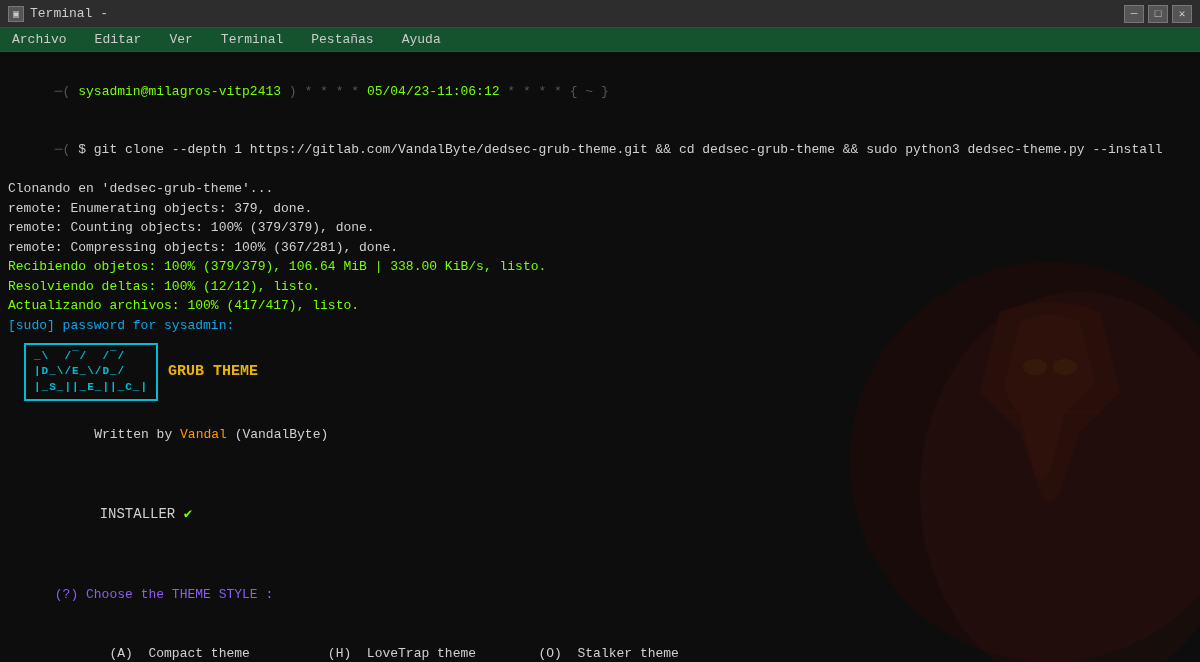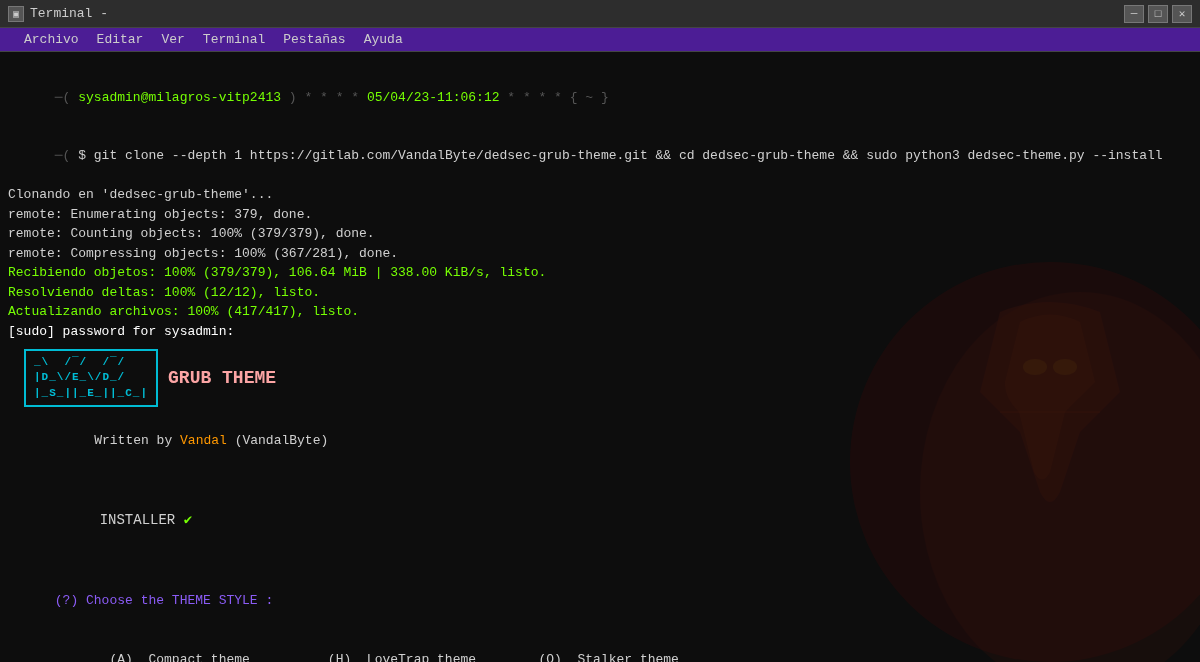--- a/index.html
+++ b/index.html
@@ -54,42 +54,42 @@
       color: #ccc;
       font-size: 11px;
       display: flex;
       align-items: center;
       justify-content: center;
       cursor: pointer;
     }
 
     
     .menu-bar {
-      background: #4c1d95;
+      background: #14532d;
       height: 24px;
       display: flex;
       align-items: center;
-      padding: 0 16px;
+      padding: 0 4px;
       border-bottom: 1px solid #444;
-      gap: 2px;
+      gap: 12px;
     }
     .menu-item {
       color: #ccc;
       font-size: 13px;
       padding: 2px 8px;
       cursor: pointer;
       font-family: 'Courier New', Courier, monospace;
     }
 
     
     .terminal {
       background: #0d0d0d;
       width: 100%;
       height: calc(662px - 52px);
-      padding: 16px 8px;
+      padding: 10px 8px;
       color: #d0d0d0;
       font-size: 13px;
       line-height: 1.5;
       overflow: hidden;
       position: relative;
     }
 
     .line { display: block; white-space: pre; }
     .prompt-user { color: #76ff03; }
 
@@ -103,22 +103,22 @@
       border: 2px solid #00bcd4;
       padding: 4px 8px;
       color: #00bcd4;
       font-size: 12px;
       line-height: 1.3;
       vertical-align: middle;
       margin-right: 10px;
       font-weight: bold;
     }
     .grub-theme-label {
-      color: #fca5a5;
-      font-size: 18px;
+      color: #eab308;
+      font-size: 15px;
       display: inline-block;
       vertical-align: middle;
       font-weight: bold;
     }
 
     .vandal-name { color: #ff9800; }
 
     .installer-line {
       color: #d0d0d0;
       font-size: 14px;
@@ -189,21 +189,21 @@
       <span style="color:#555">─( </span><span style="color:#d0d0d0">$ git clone --depth 1 https://gitlab.com/VandalByte/dedsec-grub-theme.git &amp;&amp; cd dedsec-grub-theme &amp;&amp; sudo python3 dedsec-theme.py --install</span>
     </span>
 
     <span class="line" style="color:#d0d0d0">Clonando en 'dedsec-grub-theme'...</span>
     <span class="line" style="color:#d0d0d0">remote: Enumerating objects: 379, done.</span>
     <span class="line" style="color:#d0d0d0">remote: Counting objects: 100% (379/379), done.</span>
     <span class="line" style="color:#d0d0d0">remote: Compressing objects: 100% (367/281), done.</span>
     <span class="line"><span style="color:#76ff03">Recibiendo objetos: 100% (379/379), 106.64 MiB | 338.00 KiB/s, listo.</span></span>
     <span class="line"><span style="color:#76ff03">Resolviendo deltas: 100% (12/12), listo.</span></span>
     <span class="line"><span style="color:#76ff03">Actualizando archivos: 100% (417/417), listo.</span></span>
-    <span class="line" style="color:#ffffff">[sudo] password for sysadmin:</span>
+    <span class="line" style="color:#0ea5e9">[sudo] password for sysadmin:</span>
 
     <div class="ascii-art-section">
       <div style="display:flex; align-items:center; margin: 8px 0 0 16px;">
         <div class="ascii-art">
           <div style="font-size:11px; line-height:1.4; letter-spacing:1px; color:#00bcd4; font-weight:bold;">
             <div> _\&nbsp;&nbsp;/¯/&nbsp;&nbsp;/¯/</div>
             <div>|D_\/E_\/D_/</div>
             <div>|_S_||_E_||_C_|</div>
           </div>
         </div>

